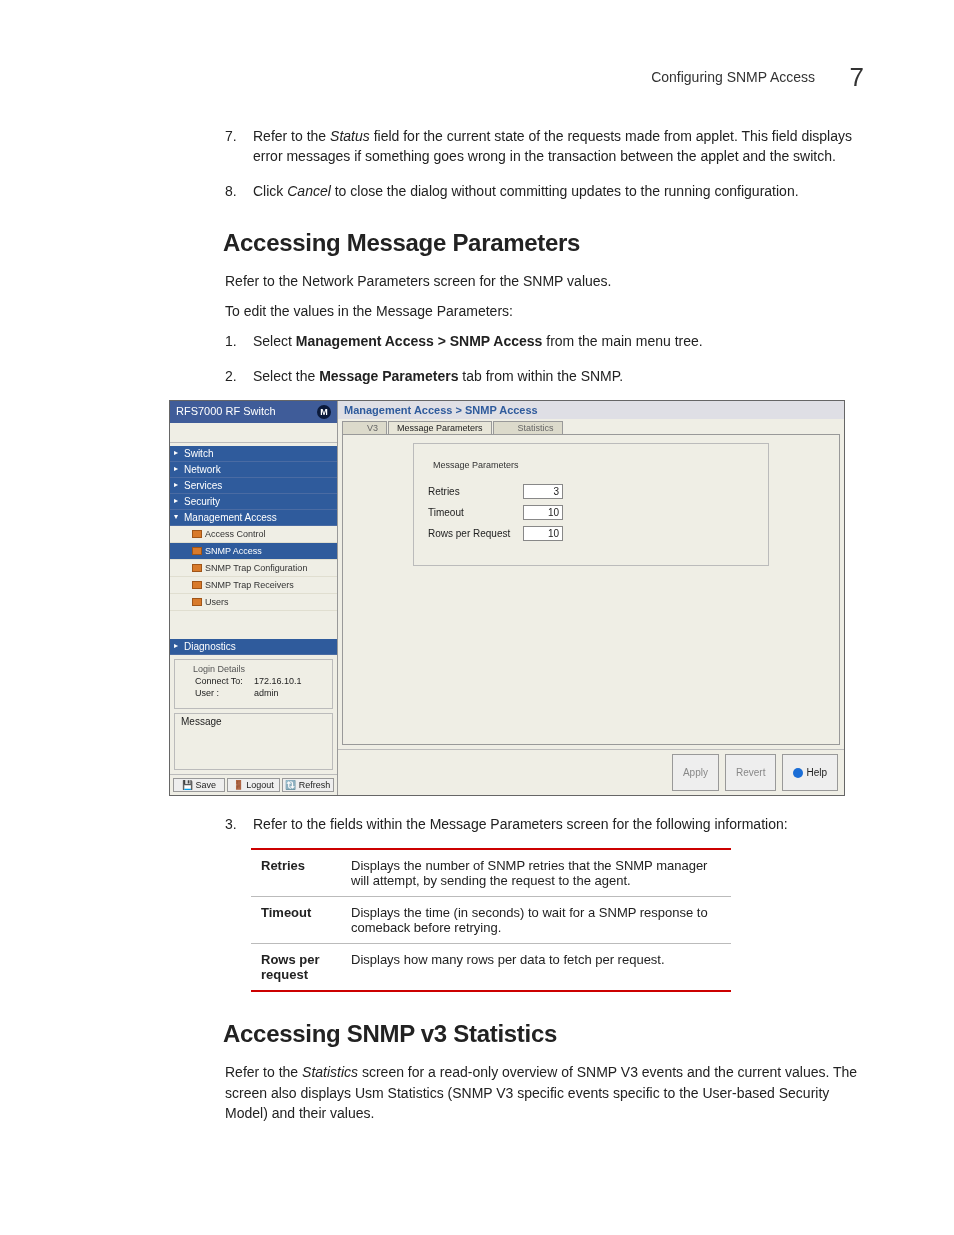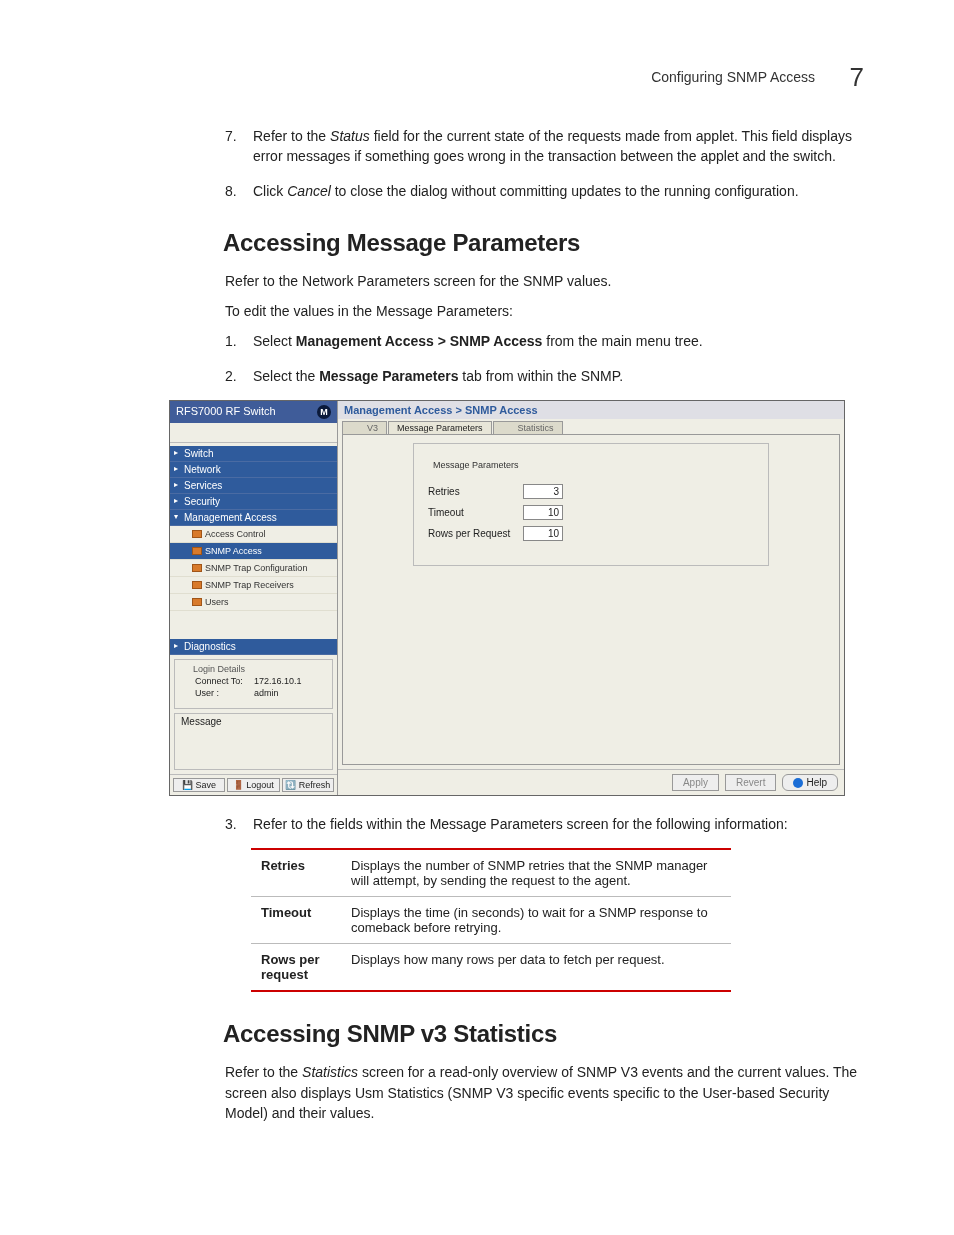--- a/index.html
+++ b/index.html
@@ -102,22 +102,22 @@
   .fig-tabs { display:flex; font-size:9px; padding:2px 4px 0;}
   .fig-tab { padding:1px 8px; border:1px solid #999; border-bottom:none; background:#e8e6d8; margin-right:1px;}
   .fig-tab.off{ background:#dcdacb; color:#666;padding-left:24px;}
   .fig-panel { flex:1; border:1px solid #999; margin:0 4px 4px; background:#efeee5; padding:8px 70px;}
   .fieldset{ border:1px solid #bbb; padding:10px 14px 18px;}
   .fieldset-legend{font-size:9px;color:#333;margin:-17px 0 8px 2px;background:#efeee5;display:inline-block;padding:0 3px;}
   .param-row{display:flex;align-items:center;margin:6px 0;font-size:10px;}
   .param-lbl{width:95px;}
   .param-inp{width:40px;border:1px solid #888;background:#fff;text-align:right;padding:1px 3px;font-size:10px;}
   .fig-footer{display:flex;justify-content:flex-end;gap:6px;padding:4px 6px;border-top:1px solid #bbb;}
-  .fig-btn{font-size:10px;border:1px solid #999;background:#eee;padding:2px 10px;color:#888;}
-  .fig-btn.help{color:#222;display:flex;align-items:center;gap:3px;border-radius:6px;}
+  .fig-btn{font-size:10px;border:1px solid #999;background:#eee;padding:12px 10px;color:#888;}
+  .fig-btn.help{color:#222;display:flex;align-items:center;gap:3px;}
   .help-ico{width:10px;height:10px;border-radius:50%;background:#1a6dd6;}
 
   
   table.def { width:480px; border-collapse:collapse; margin:8px 0 0 26px; font-size:13px;}
   table.def td { padding:8px 10px; vertical-align:top; border-bottom:1px solid #bbb;}
   table.def tr:first-child td { border-top:2px solid #c00;}
   table.def tr:last-child td { border-bottom:2px solid #c00;}
   table.def td.term { font-weight:bold; width:90px; font-family: Arial, sans-serif;}
 </style>
 </head>

